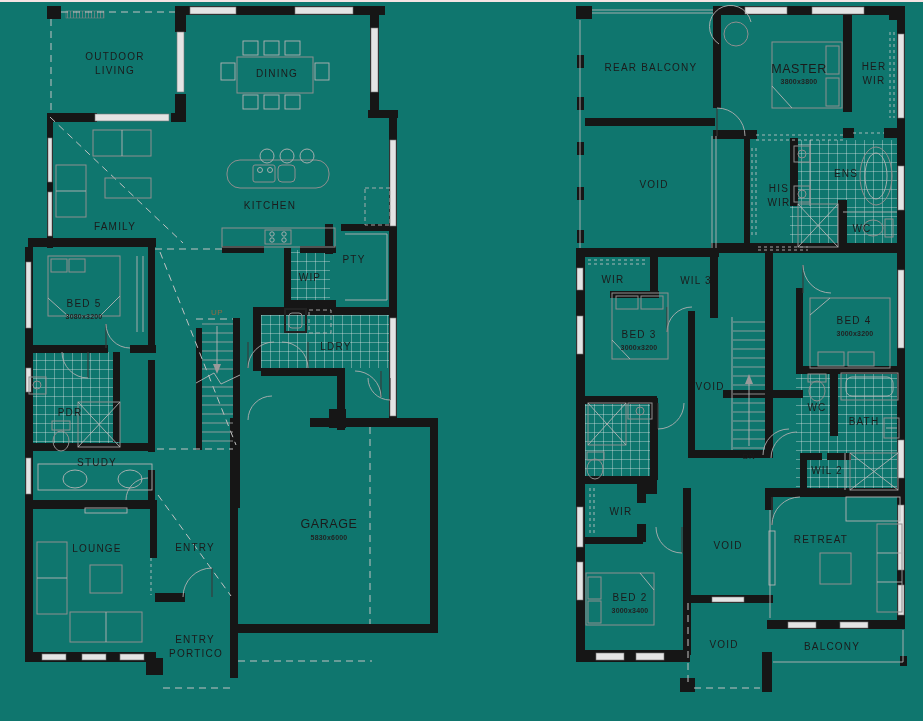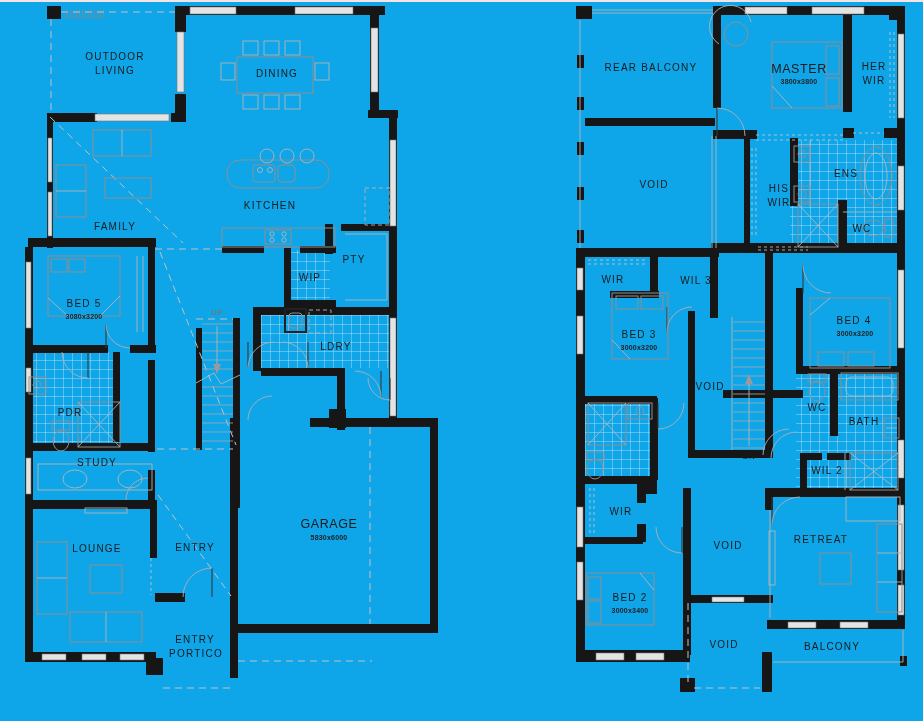--- a/index.html
+++ b/index.html
@@ -1,16 +1,16 @@
 <!DOCTYPE html>
 <html><head>
 <meta charset="utf-8">
 <style>
   html,body{margin:0;padding:0;background:#ffffff;}
-  #stage{position:relative;width:923px;height:721px;background:#0ea5e9;overflow:hidden;
+  #stage{position:relative;width:923px;height:721px;background:#0f766e;overflow:hidden;
          font-family:"Liberation Sans",sans-serif;}
   svg{position:absolute;left:0;top:0;}
   .w{fill:#161616;stroke:none;}
   .win{fill:#e4e4e4;stroke:#777;stroke-width:0.6;}
   .f{fill:none;stroke:#8f8f8f;stroke-width:1;}
   .f2{fill:none;stroke:#b4b4b4;stroke-width:0.9;}
   .d{fill:none;stroke:#c2c2c2;stroke-width:1;stroke-dasharray:7 5;}
   .d2{fill:none;stroke:#cccccc;stroke-width:0.8;stroke-dasharray:3 3;}
   .arc{fill:none;stroke:#b0b0b0;stroke-width:0.9;}
   .leaf{stroke:#3a3a3a;stroke-width:1.1;}

